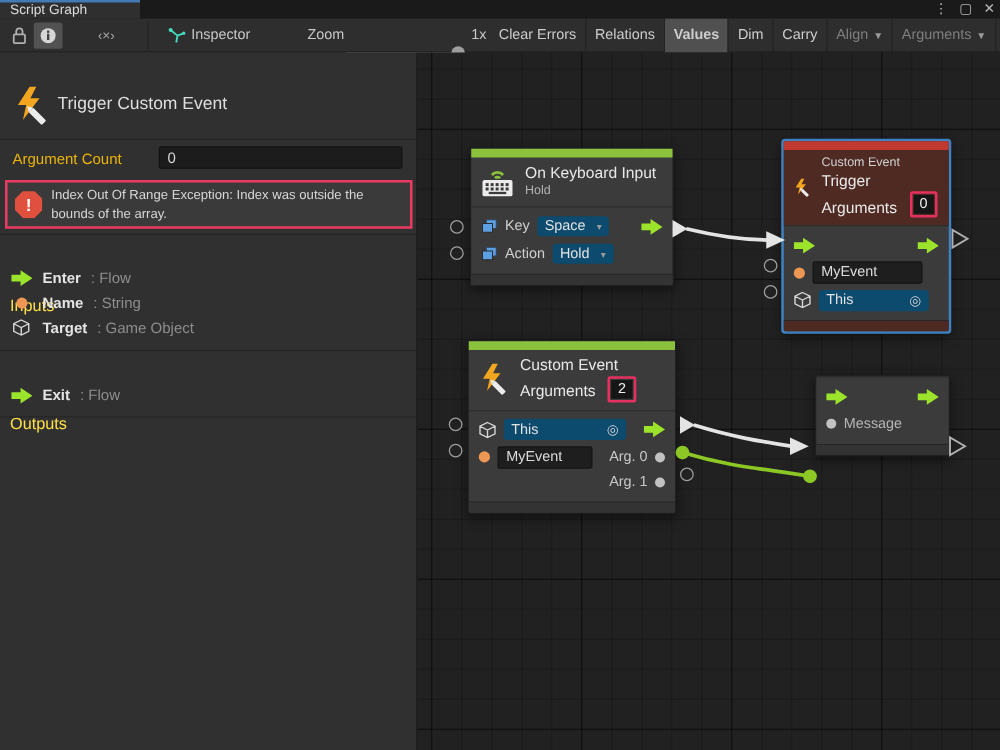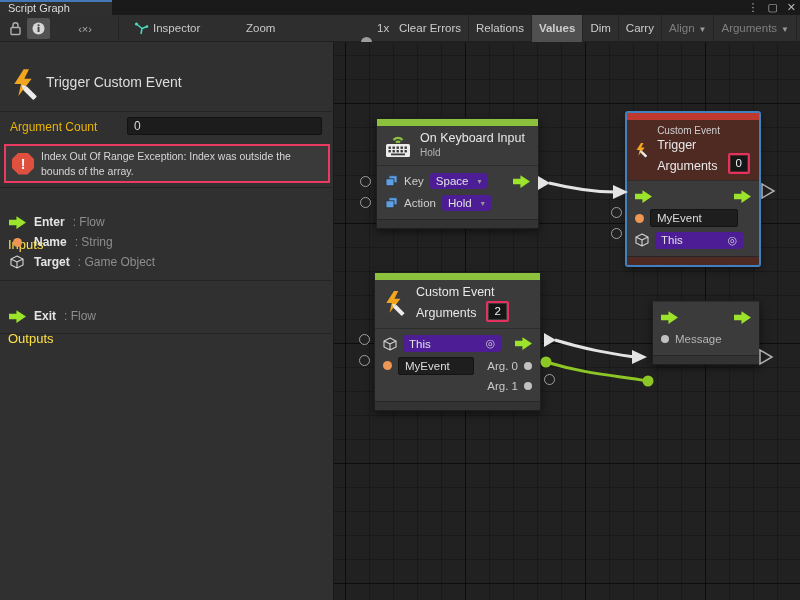--- a/index.html
+++ b/index.html
@@ -74,21 +74,21 @@
   .nhead.errorbg { background:#4e2a23; }
   .ntitles { display:flex; flex-direction:column; line-height:1.25; }
   .ncat { font-size:10px; color:#cfcfcf; }
   .ntitle { font-size:12.5px; color:#e8e8e8; }
   .nsub { font-size:10px; color:#b4b4b4; }
   .ntline { display:flex; align-items:flex-end; gap:6px; font-size:12.5px; color:#e8e8e8; }
   .nbody { border-top:1px solid #2c2c2c; padding:4px 0 5px; }
   .nrow { display:flex; align-items:center; gap:6px; height:22px; padding:0 8px; font-size:11.5px; color:#cfcfcf; }
   .nfoot { height:9px; background:#333333; border-top:1px solid #272727; border-radius:0 0 2px 2px; }
   .nfoot.errorbg { background:#4e2a23; }
-  .dropdown { display:inline-flex; align-items:center; gap:5px; background:#4c1d95; border-radius:3px; padding:2px 6px; color:#e2e2e2; font-size:11.5px; }
+  .dropdown { display:inline-flex; align-items:center; gap:5px; background:#0c4a6e; border-radius:3px; padding:2px 6px; color:#e2e2e2; font-size:11.5px; }
   .dropdown .target-glyph { margin-left:auto; color:#d8d8d8; font-size:11px; }
   .nfield { background:#1e1e1e; border:1px solid #141414; border-radius:2px; padding:2px 6px; color:#dcdcdc; font-size:11.5px; }
   .badge-hl { border:2px solid #e6305f; border-radius:2px; padding:1px; margin-left:4px; }
   .badge { display:block; background:#161616; color:#efefef; font-size:11.5px; padding:0 5px; line-height:15px; }
   .dot { border-radius:50%; display:inline-block; }
   .dot.orange { width:9px; height:9px; background:#ee9755; }
   .dot.gray { width:8px; height:8px; background:#c2c2c2; }
   .flow-arrow { width:17px; height:13px; flex:0 0 17px; }
   .ml-auto { margin-left:auto; }
   .arg-lbl { color:#c9c9c9; font-size:11.5px; }

